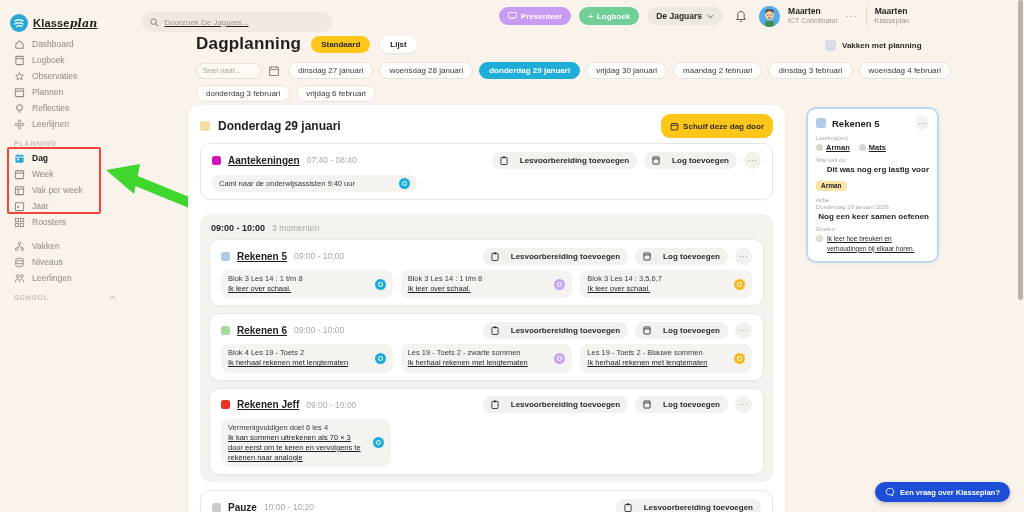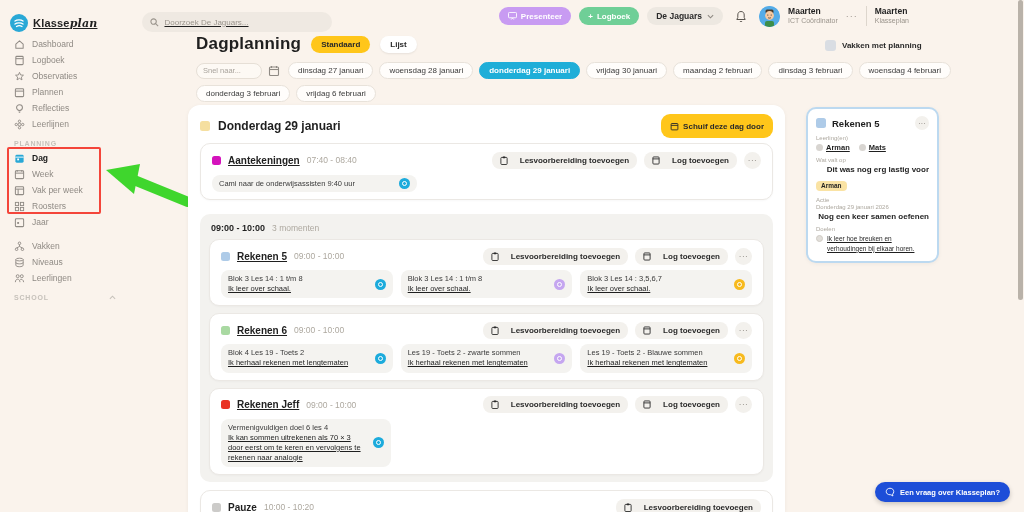--- a/index.html
+++ b/index.html
@@ -254,33 +254,33 @@
   <div class="side-item">
     <svg width="11" height="11" viewBox="0 0 12 12">
         <rect x="1.5" y="2" width="9" height="8.5" rx="1" stroke="#8F8A84" stroke-width="1.1" fill="none"></rect>
         <line x1="1.5" y1="4.5" x2="10.5" y2="4.5" stroke="#8F8A84" stroke-width="1.1"></line>
         <line x1="4.5" y1="4.5" x2="4.5" y2="10.5" stroke="#8F8A84" stroke-width="1.1"></line>
       </svg>
     <span>Vak per week</span>
   </div>
   <div class="side-item">
     <svg width="11" height="11" viewBox="0 0 12 12">
+        <rect x="1.5" y="2" width="9" height="8.5" rx="1" stroke="#8F8A84" stroke-width="1.1" fill="none"></rect>
+        <rect x="3.5" y="5.5" width="2" height="2" fill="#8F8A84"></rect>
+      </svg>
+    <span>Jaar</span>
+  </div>
+  <div class="side-item">
+    <svg width="11" height="11" viewBox="0 0 12 12">
         <rect x="1.5" y="1.5" width="3.5" height="3.5" stroke="#8F8A84" stroke-width="1" fill="none"></rect>
         <rect x="7" y="1.5" width="3.5" height="3.5" stroke="#8F8A84" stroke-width="1" fill="none"></rect>
         <rect x="1.5" y="7" width="3.5" height="3.5" stroke="#8F8A84" stroke-width="1" fill="none"></rect>
         <rect x="7" y="7" width="3.5" height="3.5" stroke="#8F8A84" stroke-width="1" fill="none"></rect>
       </svg>
     <span>Roosters</span>
-  </div>
-  <div class="side-item">
-    <svg width="11" height="11" viewBox="0 0 12 12">
-        <rect x="1.5" y="2" width="9" height="8.5" rx="1" stroke="#8F8A84" stroke-width="1.1" fill="none"></rect>
-        <rect x="3.5" y="5.5" width="2" height="2" fill="#8F8A84"></rect>
-      </svg>
-    <span>Jaar</span>
   </div>
 
   <div style="height:8px"></div>
 
   <div class="side-item">
     <svg width="11" height="11" viewBox="0 0 12 12">
         <circle cx="6" cy="2.5" r="1.4" stroke="#8F8A84" fill="none"></circle>
         <circle cx="2.8" cy="9" r="1.4" stroke="#8F8A84" fill="none"></circle>
         <circle cx="9.2" cy="9" r="1.4" stroke="#8F8A84" fill="none"></circle>
         <path d="M6 4 V6 M6 6 L2.8 7.6 M6 6 L9.2 7.6" stroke="#8F8A84" fill="none"></path>

